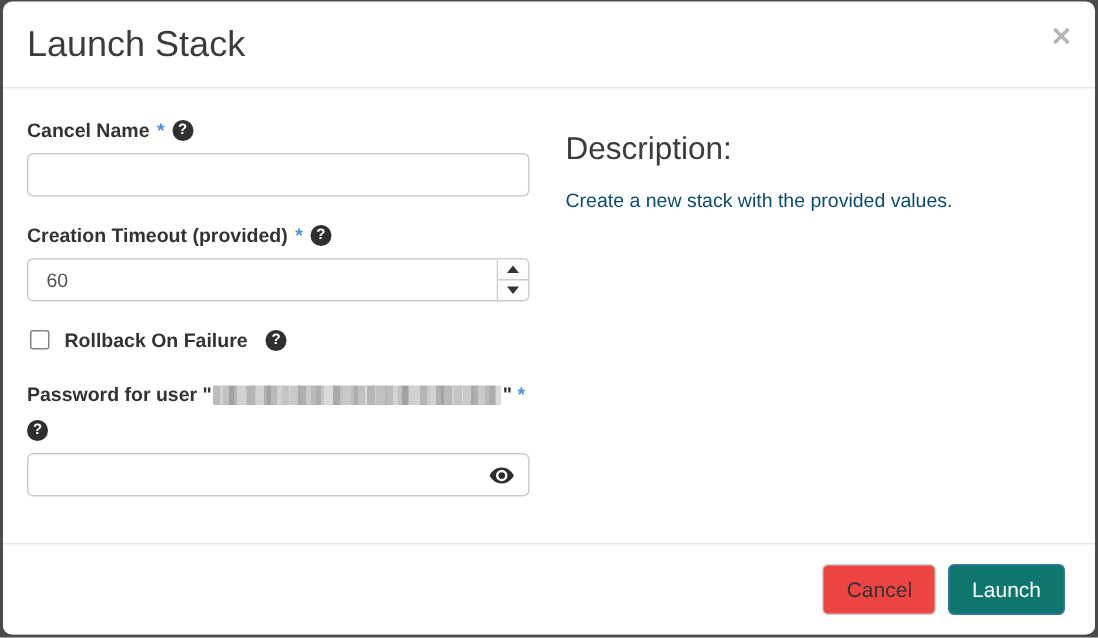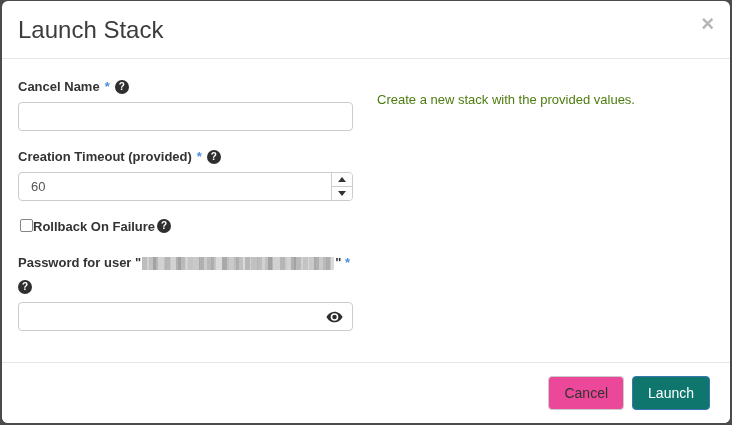--- a/index.html
+++ b/index.html
@@ -124,21 +124,22 @@
   }
   .tri-down {
     width: 0; height: 0;
     border-left: 4px solid transparent;
     border-right: 4px solid transparent;
     border-top: 5px solid #333;
   }
   
   .check-row {
     display: flex;
-    align-items: flex-start;
+    align-items: center;
+    gap: 10px;
     margin: 18px 0 21px 2px;
   }
   .checkbox {
     appearance: none;
     -webkit-appearance: none;
     width: 13px; height: 13px;
     border: 1px solid #858585;
     border-radius: 2px;
     background: #fff;
     margin: 0;
@@ -184,21 +185,21 @@
   .desc-heading {
     margin: 8px 0 0 0;
     font-size: 21px;
     font-weight: 400;
     color: #3c3c3c;
     line-height: 26px;
   }
   .desc-text {
     margin: 12px 0 0 0;
     font-size: 13px;
-    color: #4d7c0f;
+    color: #0c4a6e;
     line-height: 18px;
   }
   
   .modal-footer {
     flex: 0 0 auto;
     border-top: 1px solid #e5e5e5;
     padding: 13px 20px;
     display: flex;
     justify-content: flex-end;
     align-items: center;
@@ -207,21 +208,21 @@
   }
   .btn {
     font-family: "Liberation Sans", sans-serif;
     font-size: 14px;
     line-height: 18px;
     padding: 7px 15px;
     border-radius: 4px;
     cursor: pointer;
   }
   .btn-cancel {
-    background: #ec4899;
+    background: #ef4444;
     border: 1px solid #ccc;
     color: #333;
   }
   .btn-launch {
     background: #0f766e;
     border: 1px solid #3a76b1;
     color: #fff;
   }
 </style>
 </head>
@@ -287,20 +288,21 @@
               <path fill-rule="evenodd" clip-rule="evenodd" d="M16 1C9.2 1 3.6 5.3 0.8 11 3.6 16.7 9.2 21 16 21s12.4-4.3 15.2-10C28.4 5.3 22.8 1 16 1zm0 17.2a7.2 7.2 0 1 1 0-14.4 7.2 7.2 0 0 1 0 14.4z" fill="#2d2d2d"></path>
               <circle cx="16" cy="11" r="4.2" fill="#2d2d2d"></circle>
             </svg>
           </button>
         </div>
       </div>
 
     </div>
 
     <div class="col-right">
+      <h2 class="desc-heading">Description:</h2>
       <p class="desc-text">Create a new stack with the provided values.</p>
     </div>
 
   </div>
 
   <div class="modal-footer">
     <button class="btn btn-cancel">Cancel</button>
     <button class="btn btn-launch">Launch</button>
   </div>
 

